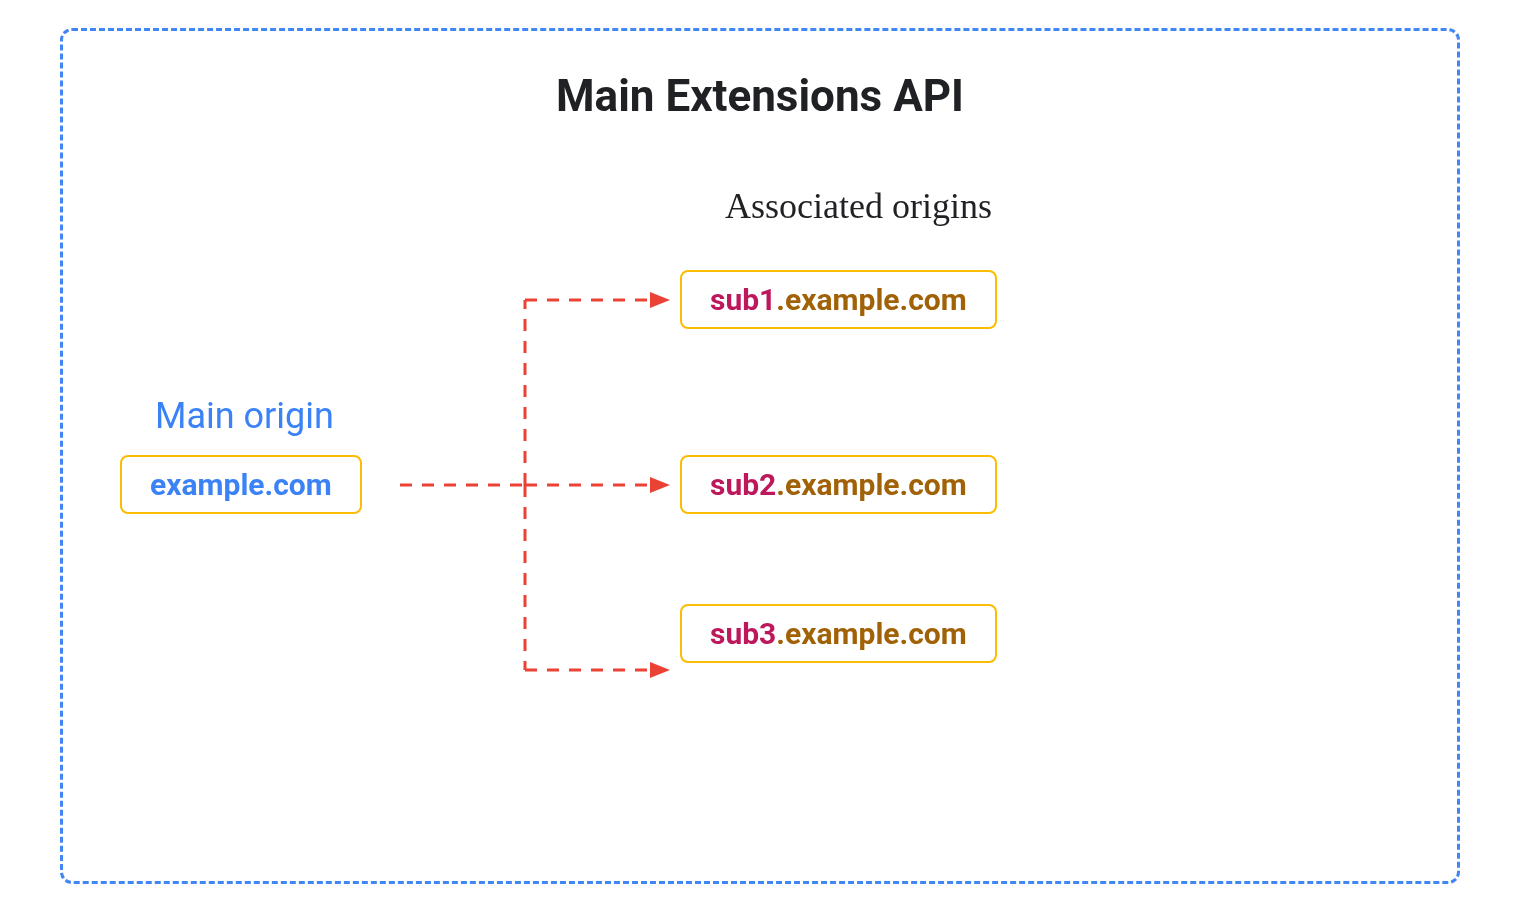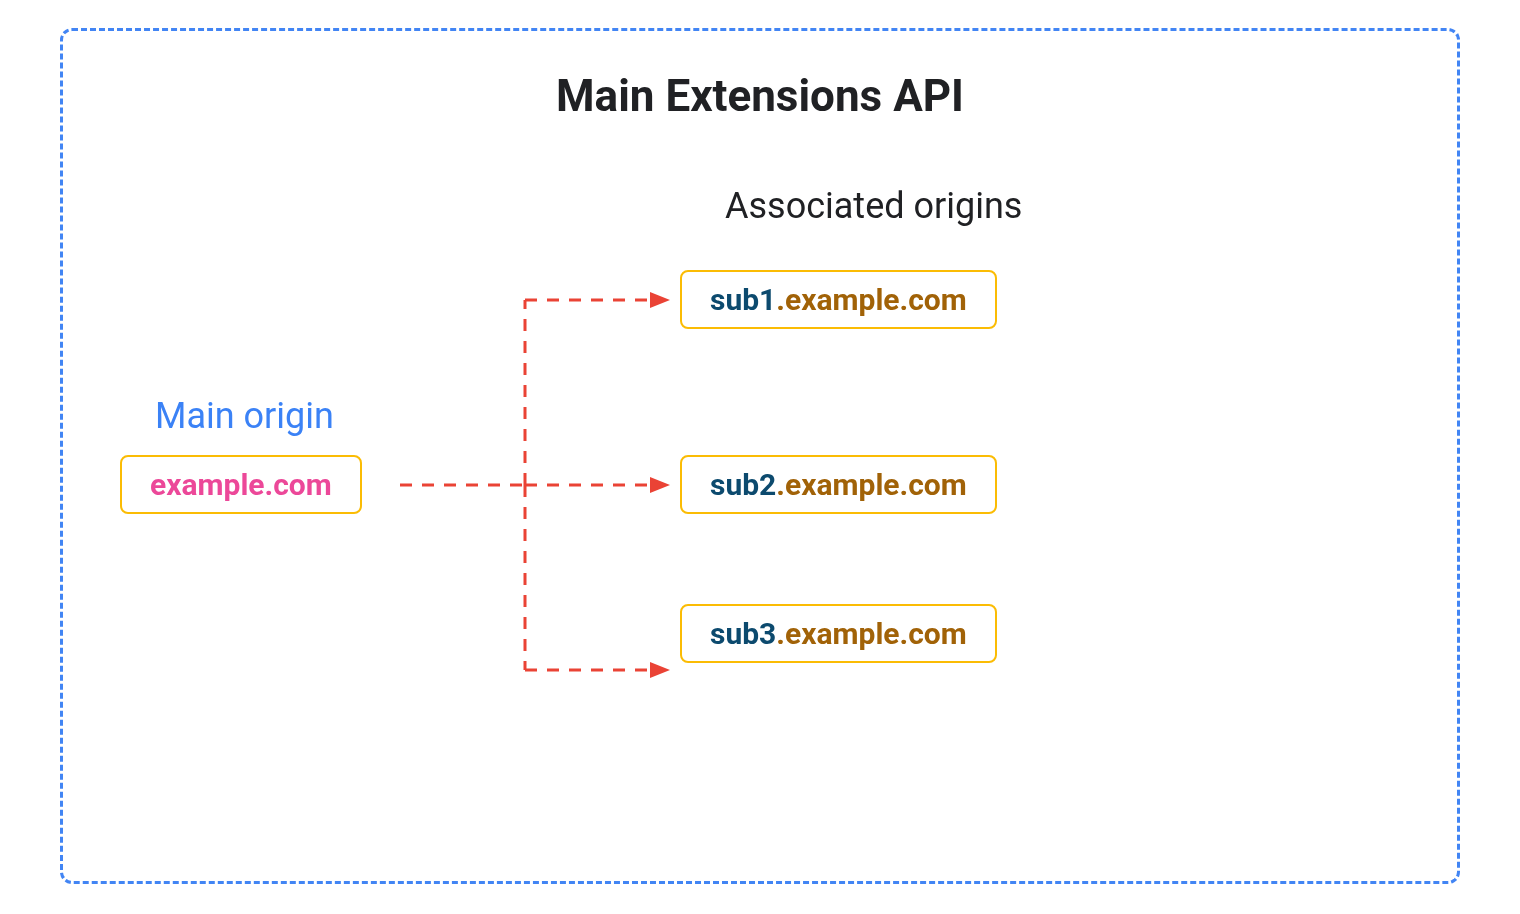--- a/index.html
+++ b/index.html
@@ -47,30 +47,31 @@
     
     .main-origin-box {
       position: absolute;
       top: 455px;
       left: 120px;
       border: 2px solid #fbbc04;
       border-radius: 8px;
       padding: 10px 28px;
       font-size: 30px;
       font-weight: 700;
-      color: #ec4899;
+      color: #3b82f6;
     }
     
     .associated-label {
       position: absolute;
       top: 185px;
       left: 725px;
       font-size: 36px;
       font-weight: 400;
       color: #202124;
+      font-family: Liberation Serif, serif;
     }
     
     .associated-box {
       position: absolute;
       border: 2px solid #fbbc04;
       border-radius: 8px;
       padding: 10px 28px;
       font-size: 30px;
       font-weight: 700;
     }
@@ -84,21 +85,21 @@
       top: 455px;
       left: 680px;
     }
     
     .associated-box-3 {
       top: 604px;
       left: 680px;
     }
     
     .sub-prefix {
-      color: #0c4a6e;
+      color: #be185d;
     }
     
     .domain-suffix {
       color: #a16207;
     }
     
     .arrow-svg {
       position: absolute;
       top: 0;
       left: 0;

